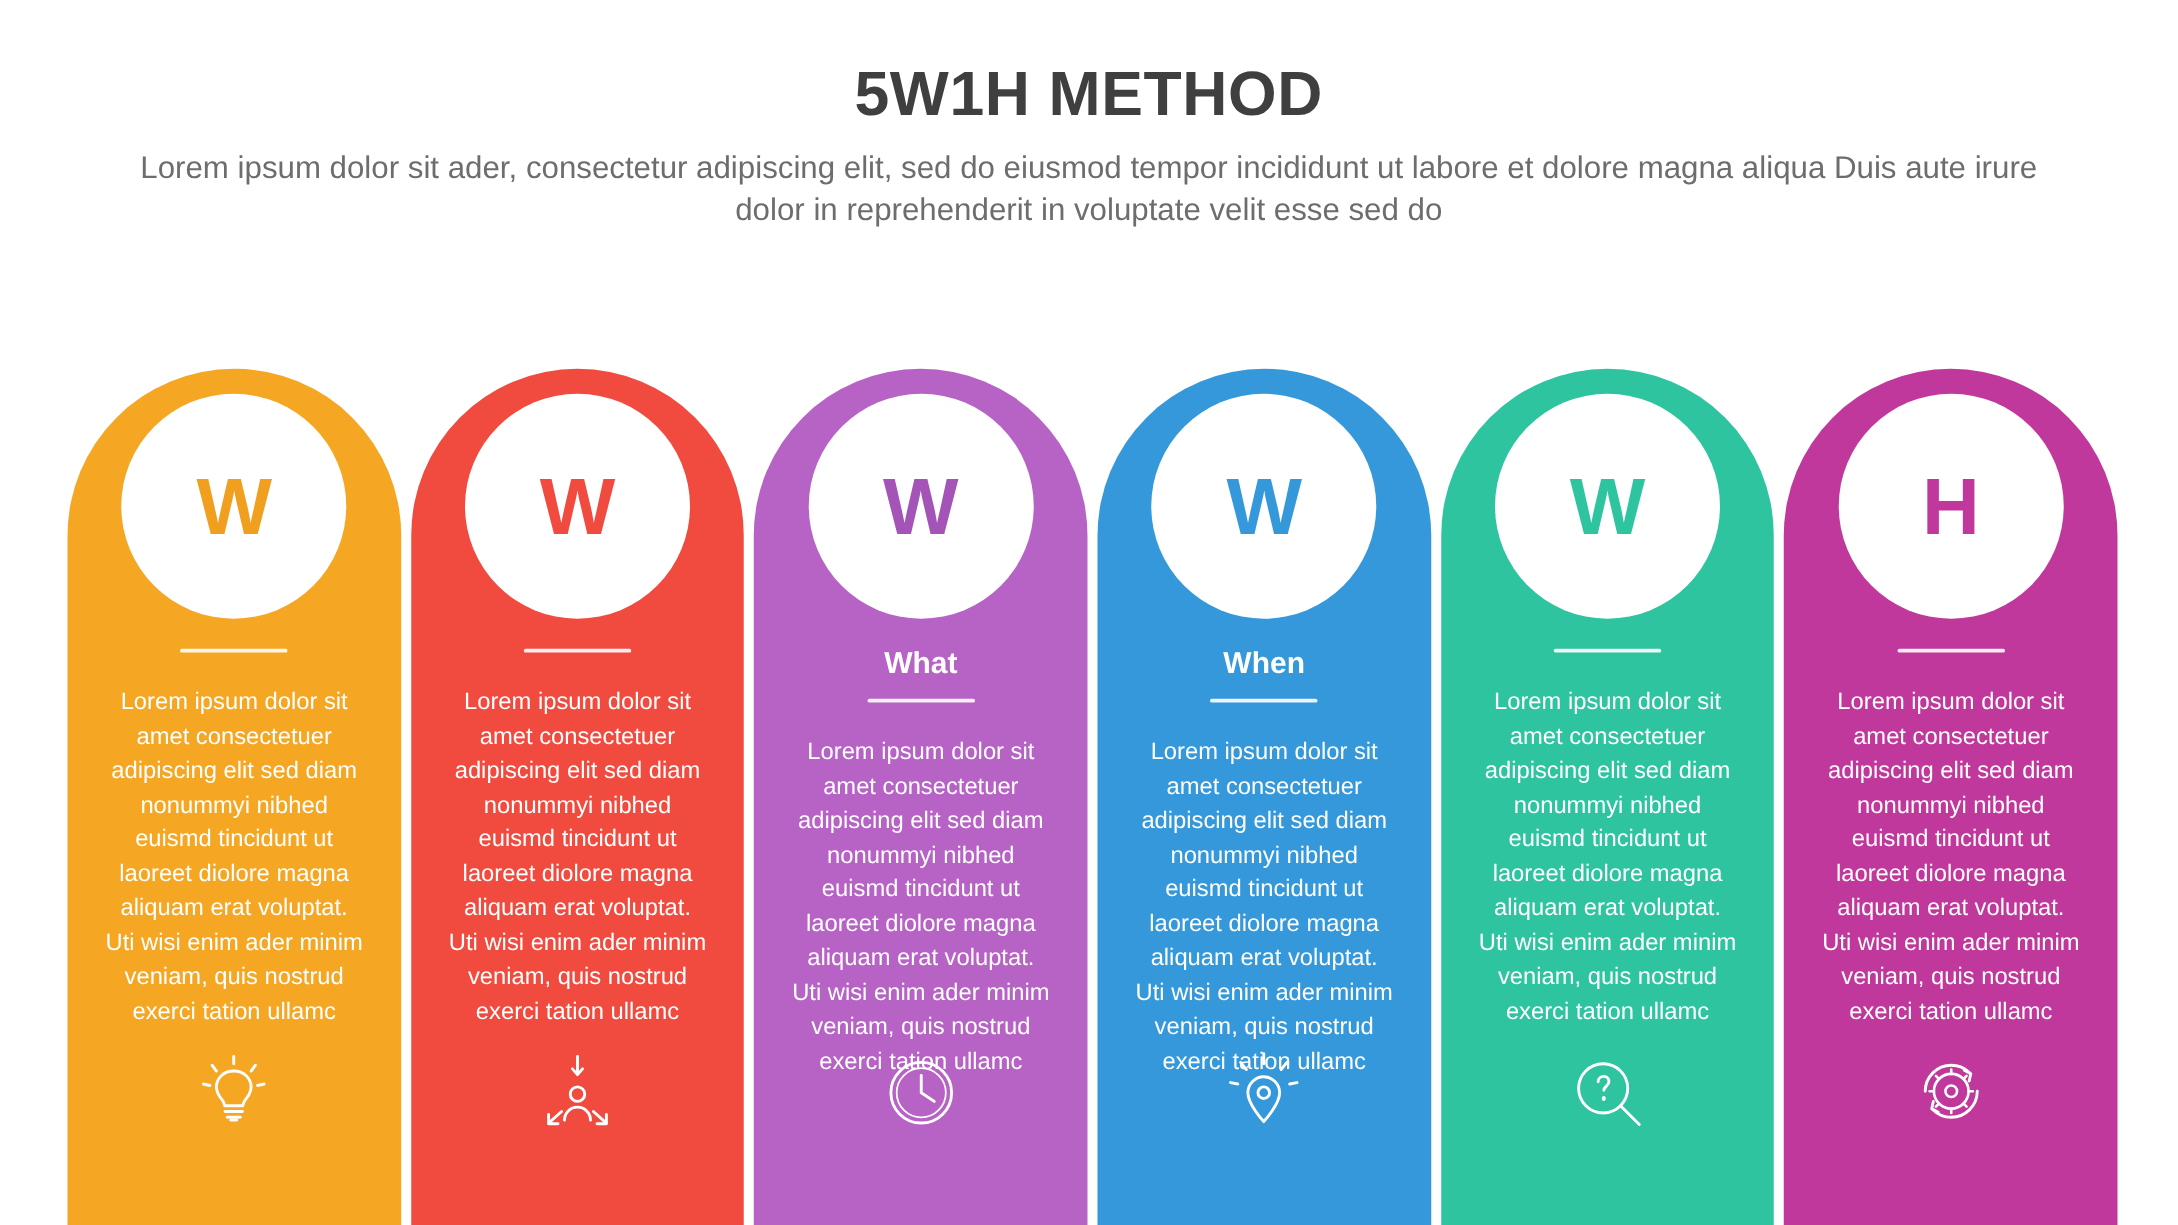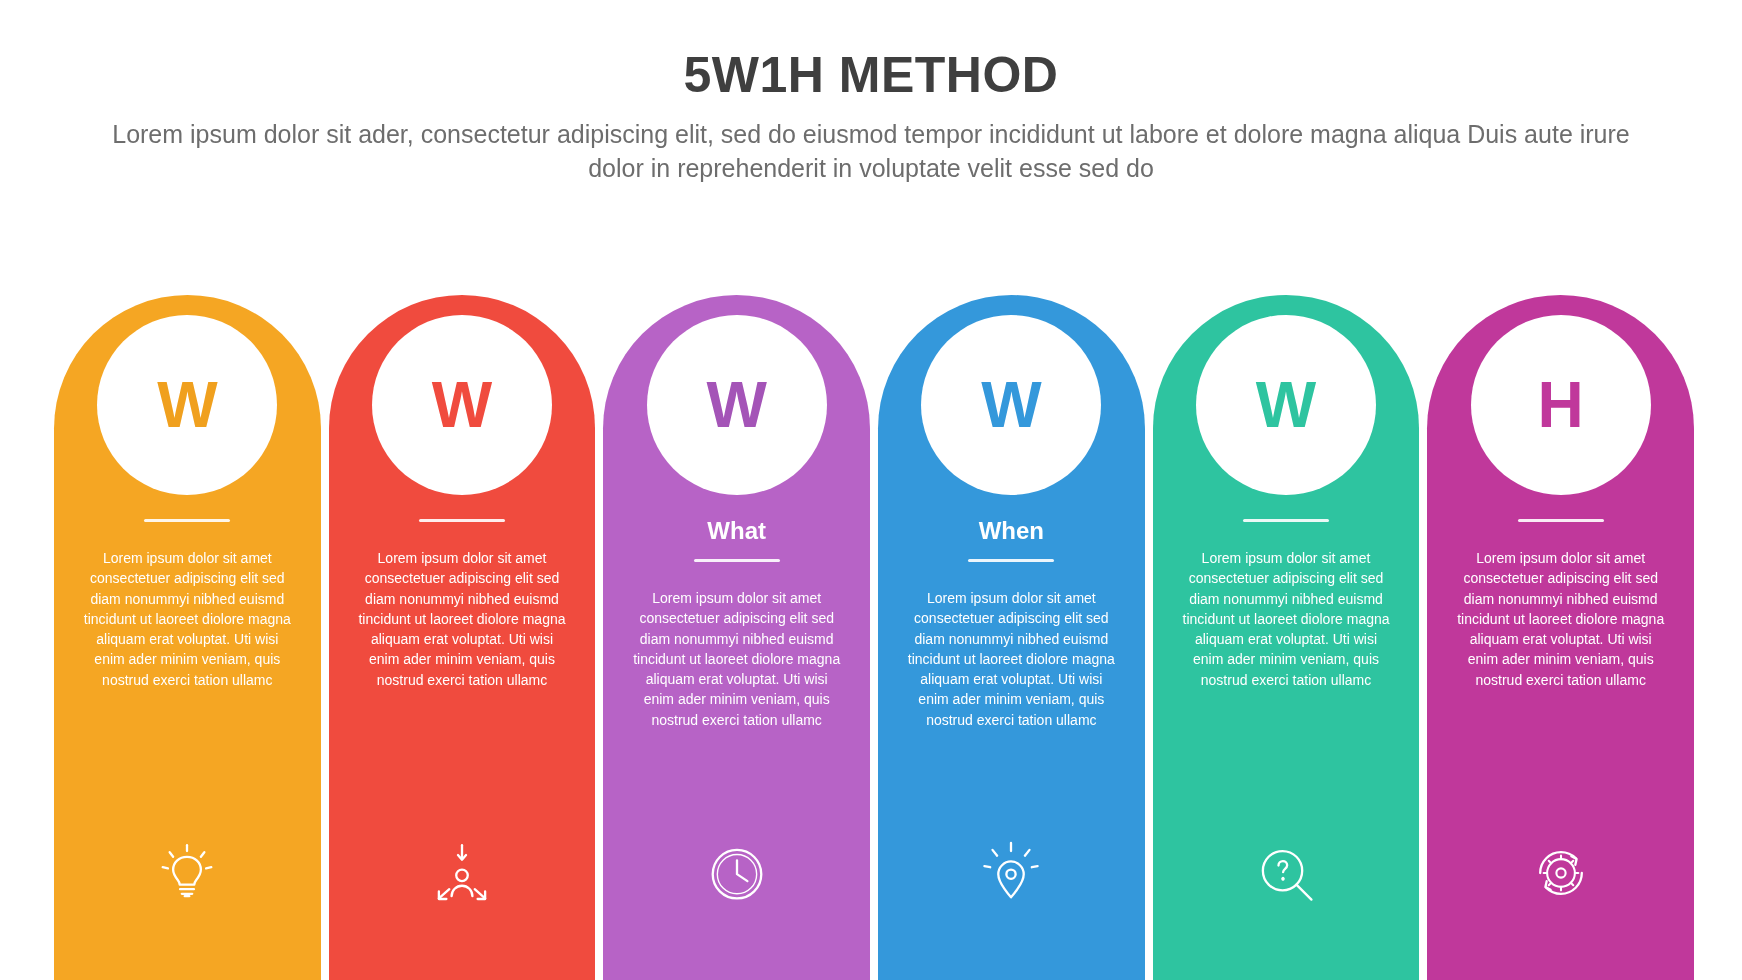--- a/index.html
+++ b/index.html
@@ -89,21 +89,21 @@
     height: 3px;
     background: rgba(255,255,255,0.9);
     margin: 14px auto 0 auto;
     border-radius: 2px;
   }
   .col-desc {
     margin: 26px auto 0 auto;
     width: 78%;
     text-align: center;
     color: #ffffff;
-    font-size: 14px;
+    font-size: 19px;
     line-height: 1.45;
   }
   .icon-box {
     position: absolute;
     bottom: 62px;
     left: 50%;
     transform: translateX(-50%);
     width: 90px;
     height: 90px;
     display: flex;

